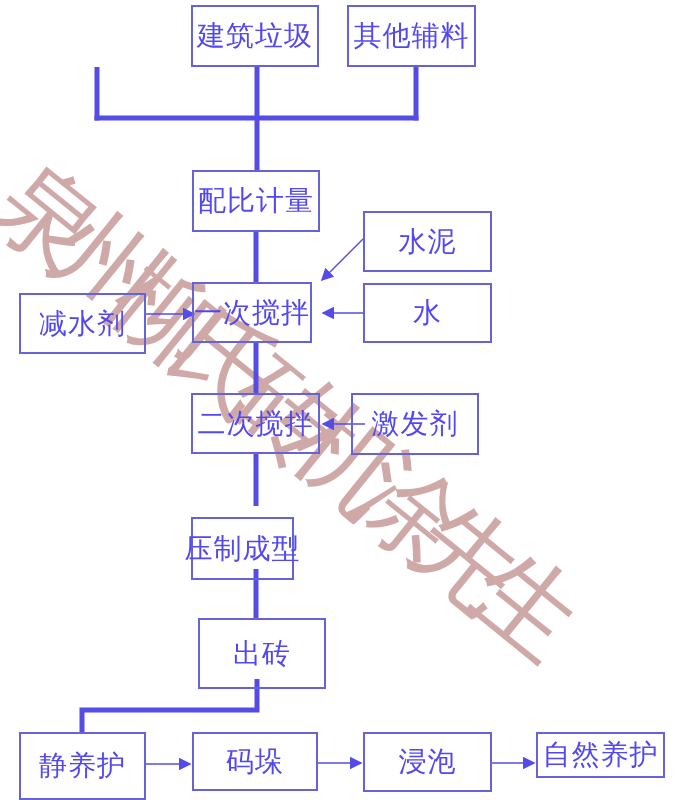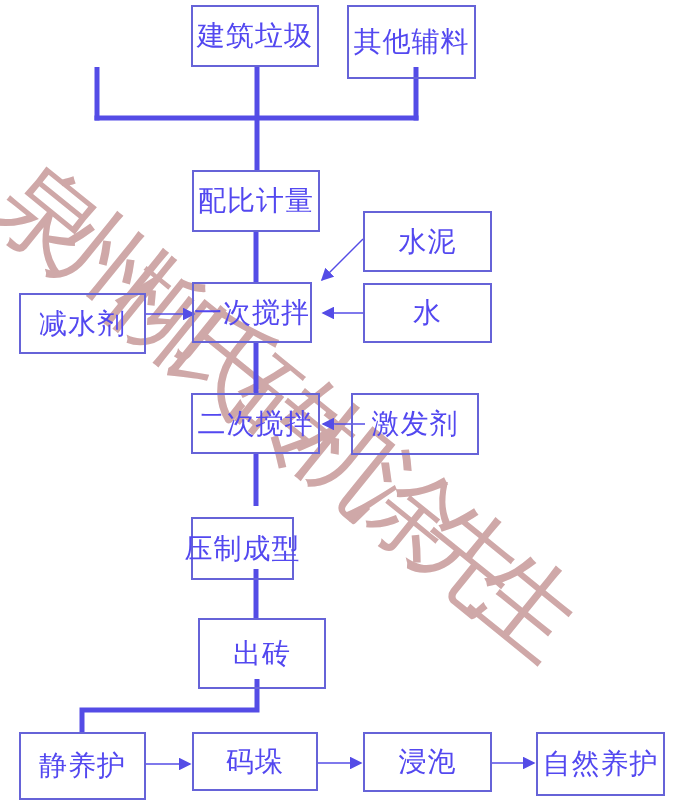--- a/index.html
+++ b/index.html
@@ -95,28 +95,28 @@
     <line class="wire" marker-end="url(#arrow)" x1="363" y1="239" x2="322" y2="280"></line>
     <line class="wire" marker-end="url(#arrow)" x1="146" y1="314" x2="194" y2="314"></line>
     <line class="wire" marker-end="url(#arrow)" x1="363" y1="313" x2="323" y2="313"></line>
     <line class="wire" marker-end="url(#arrow)" x1="365" y1="424" x2="323" y2="424"></line>
     <line class="wire" marker-end="url(#arrow)" x1="146" y1="764" x2="190" y2="764"></line>
     <line class="wire" marker-end="url(#arrow)" x1="318" y1="763" x2="361" y2="763"></line>
     <line class="wire" marker-end="url(#arrow)" x1="492" y1="763" x2="534" y2="763"></line>
   </svg>
 
   <div class="node" style="left:191px; top:5px;   width:128px; height:62px;">建筑垃圾</div>
-  <div class="node" style="left:347px; top:5px;   width:129px; height:74px;">其他辅料</div>
+  <div class="node" style="left:347px; top:5px;   width:129px; height:62px;">其他辅料</div>
   <div class="node" style="left:192px; top:170px; width:128px; height:62px;">配比计量</div>
   <div class="node" style="left:363px; top:211px; width:129px; height:61px;text-align:center;">水泥</div>
   <div class="node" style="left:19px;  top:293px; width:127px; height:61px;">减水剂</div>
   <div class="node" style="left:192px; top:282px; width:120px; height:61px;">一次搅拌</div>
   <div class="node" style="left:363px; top:283px; width:129px; height:60px;">水</div>
   <div class="node" style="left:191px; top:393px; width:129px; height:61px;">二次搅拌</div>
   <div class="node" style="left:351px; top:393px; width:128px; height:62px;">激发剂</div>
   <div class="node" style="left:191px; top:506px; width:103px; height:63px;margin-top:11px;">压制成型</div>
   <div class="node" style="left:198px; top:618px; width:128px; height:71px;">出砖</div>
   <div class="node" style="left:19px;  top:732px; width:127px; height:68px;">静养护</div>
   <div class="node" style="left:192px; top:732px; width:126px; height:59px;">码垛</div>
   <div class="node" style="left:363px; top:732px; width:129px; height:60px;">浸泡</div>
-  <div class="node" style="left:536px; top:732px; width:129px; height:64px;">自然养护</div>
+  <div class="node" style="left:536px; top:732px; width:129px; height:46px;">自然养护</div>
 
 </div>
 
 </body></html>

